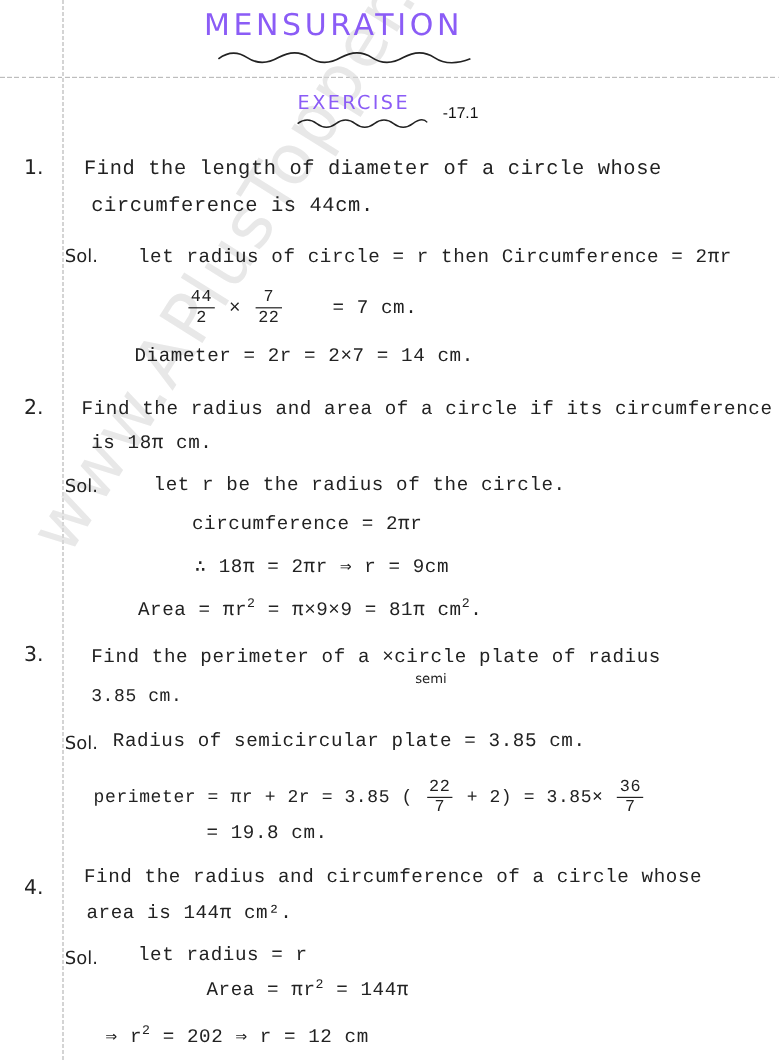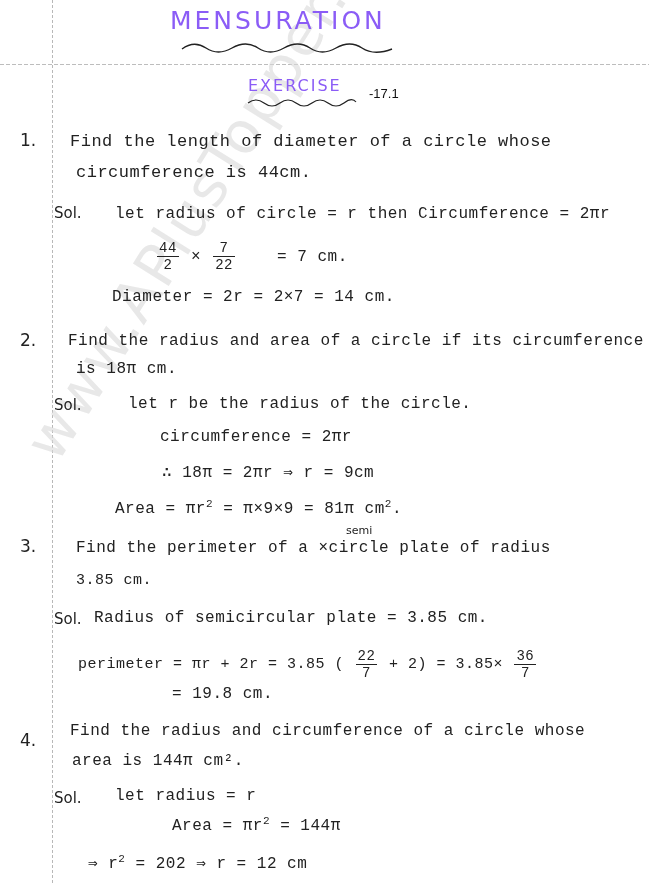--- a/index.html
+++ b/index.html
@@ -21,21 +21,21 @@
   .exnum { position:absolute; left:369px; top:86px; font-size:13px; font-family:"Liberation Sans", sans-serif; color:#111; }
   .qnum { position:absolute; font-size:17px; color:#222; }
   .sol { position:absolute; left:14px; font-size:15px; color:#222;margin-left:40px; }
   .frac { display:inline-block; vertical-align:middle; text-align:center; font-size:14px; line-height:16px; margin:0 2px; }
   .frac .n { display:block; border-bottom:1.5px solid #222; padding:0 2px; }
   .frac .d { display:block; padding:0 2px; }
   sup { font-size:11px; }
   .watermark { position:absolute; left:40px; top:420px; font-size:58px; color:#d9d9d9; opacity:0.6;
     transform: rotate(-58deg); transform-origin: left center; white-space:nowrap;
     font-family:"DejaVu Sans", sans-serif; letter-spacing:2px; pointer-events:none; }
-  .semi-note { position:absolute; font-size:11px; color:#222; }
+  .semi-note { position:absolute; font-size:11px; color:#222;margin-top:35px; }
 </style>
 </head>
 <body>
 
 <div class="page">
   <div class="margin-v"></div>
   <div class="rule-h"></div>
 
   <div class="watermark">www.APlusTopper.com</div>
 

